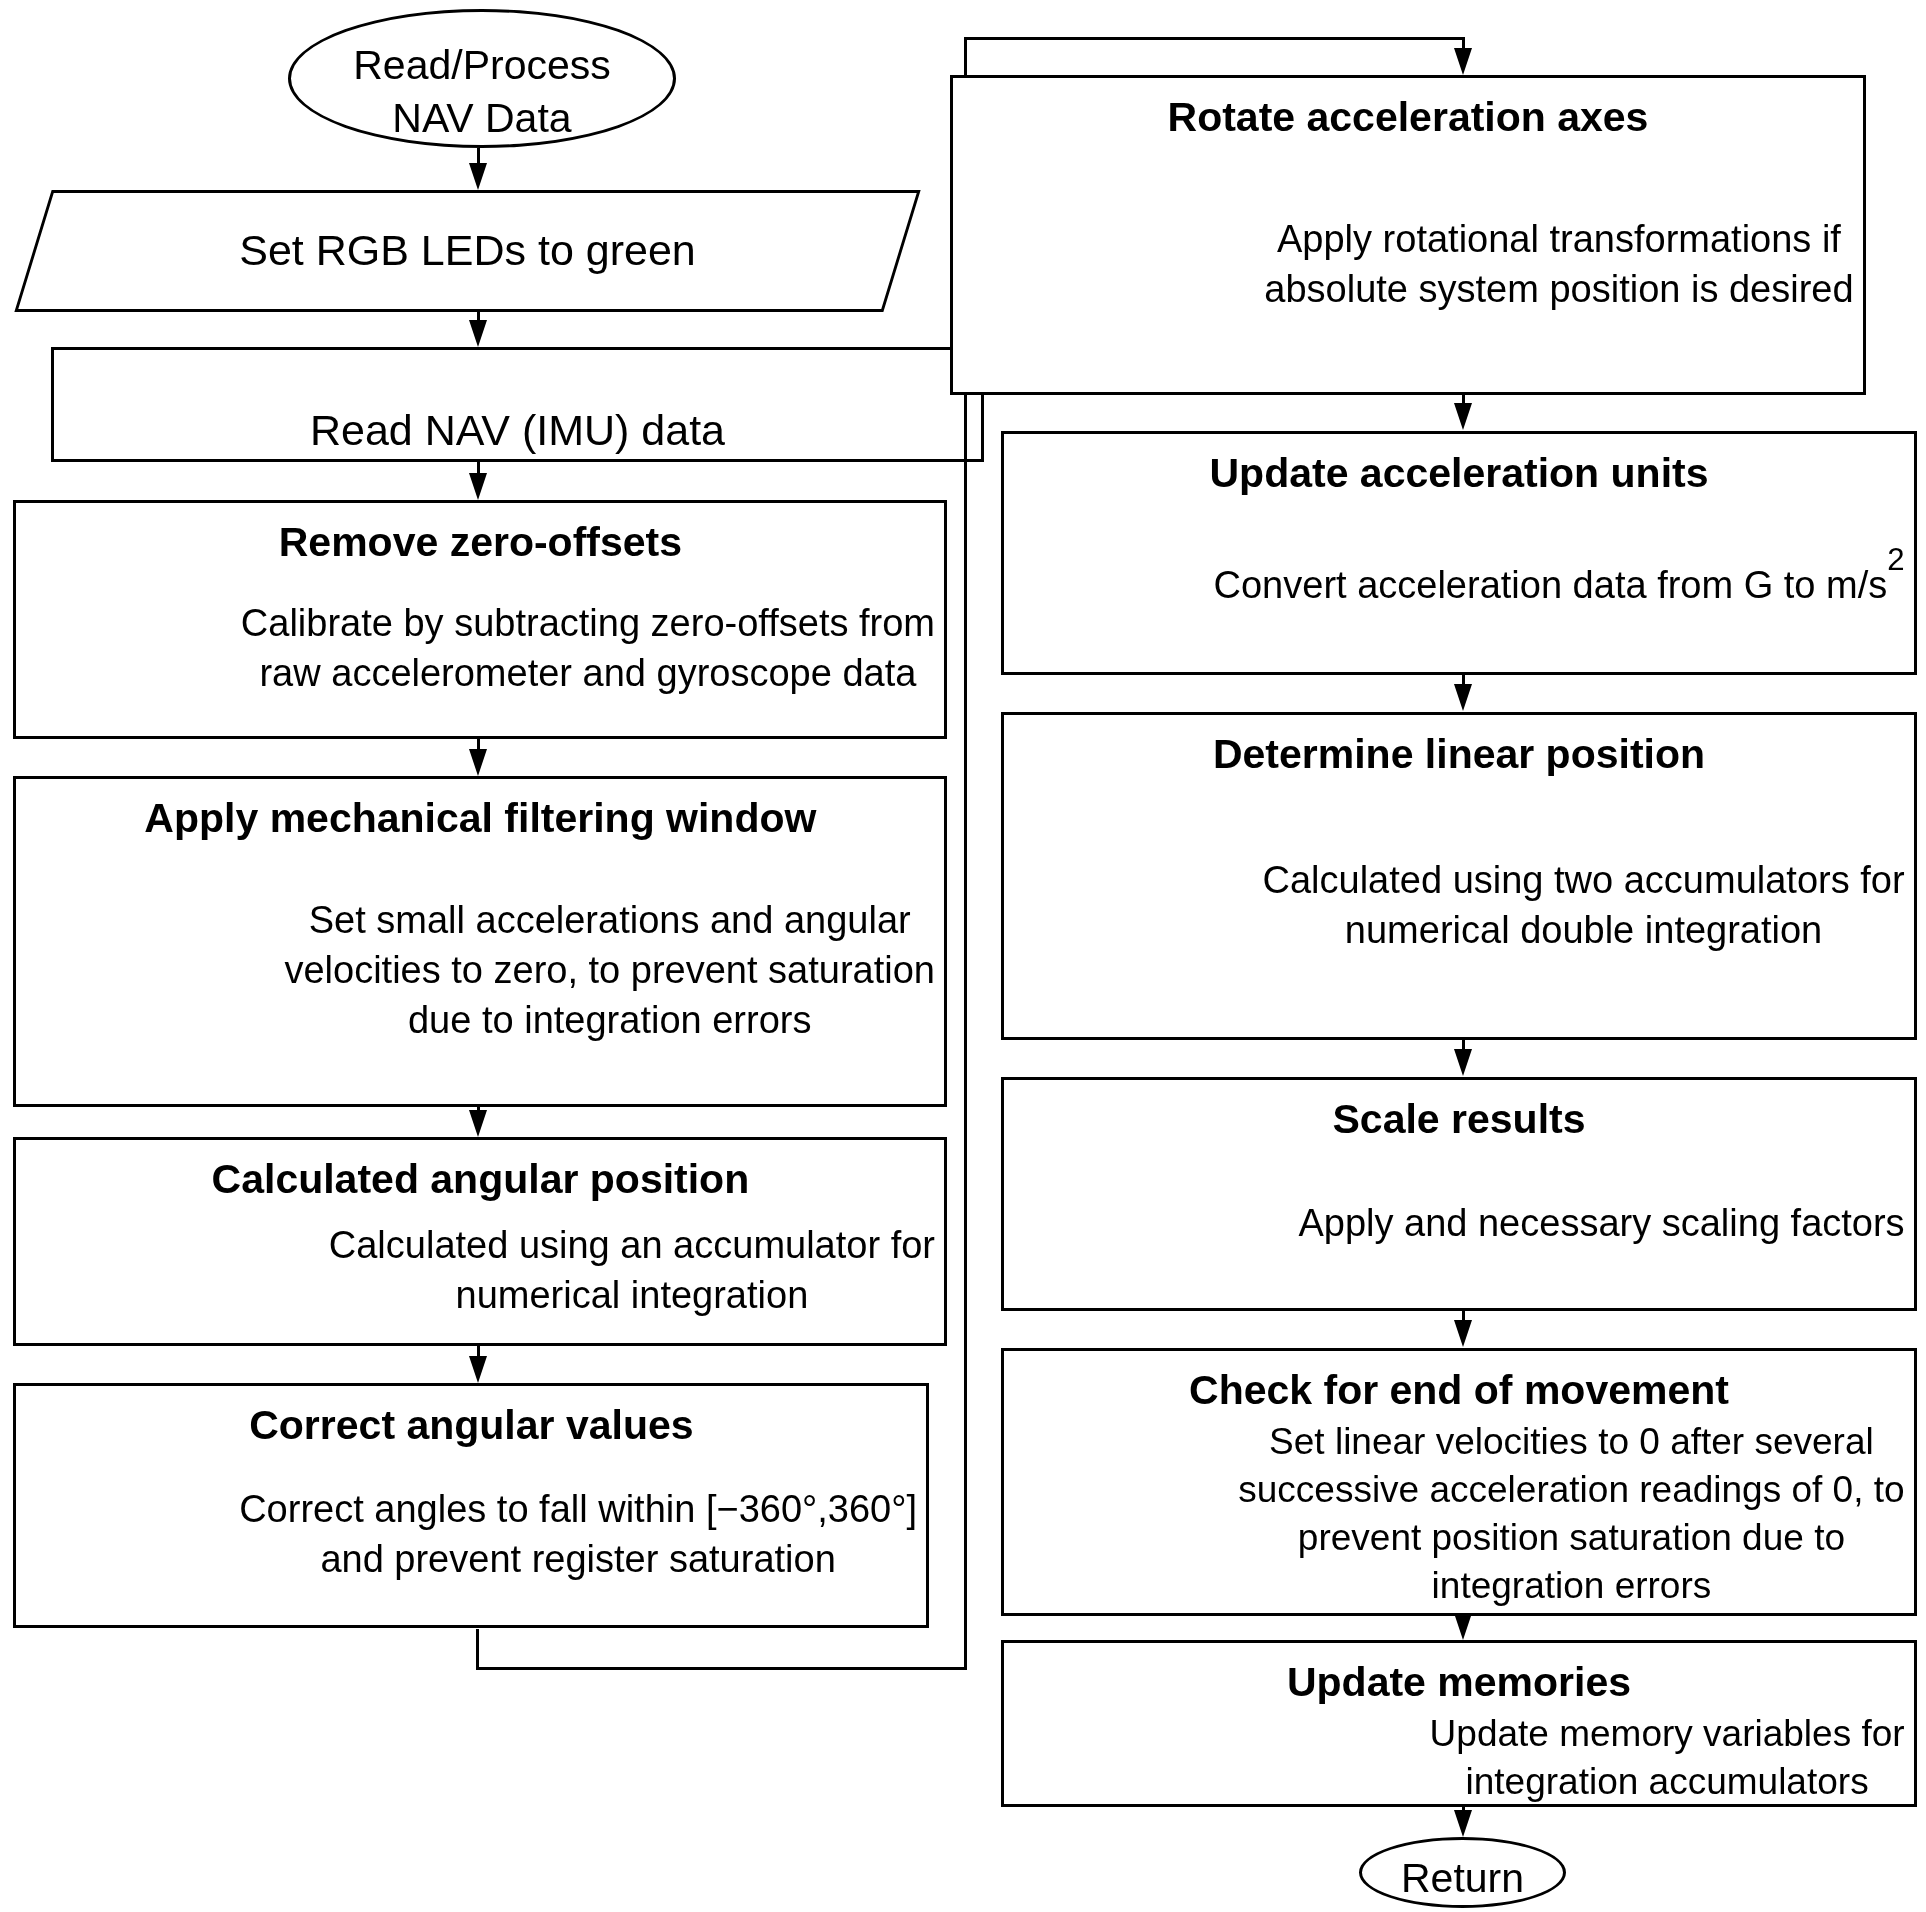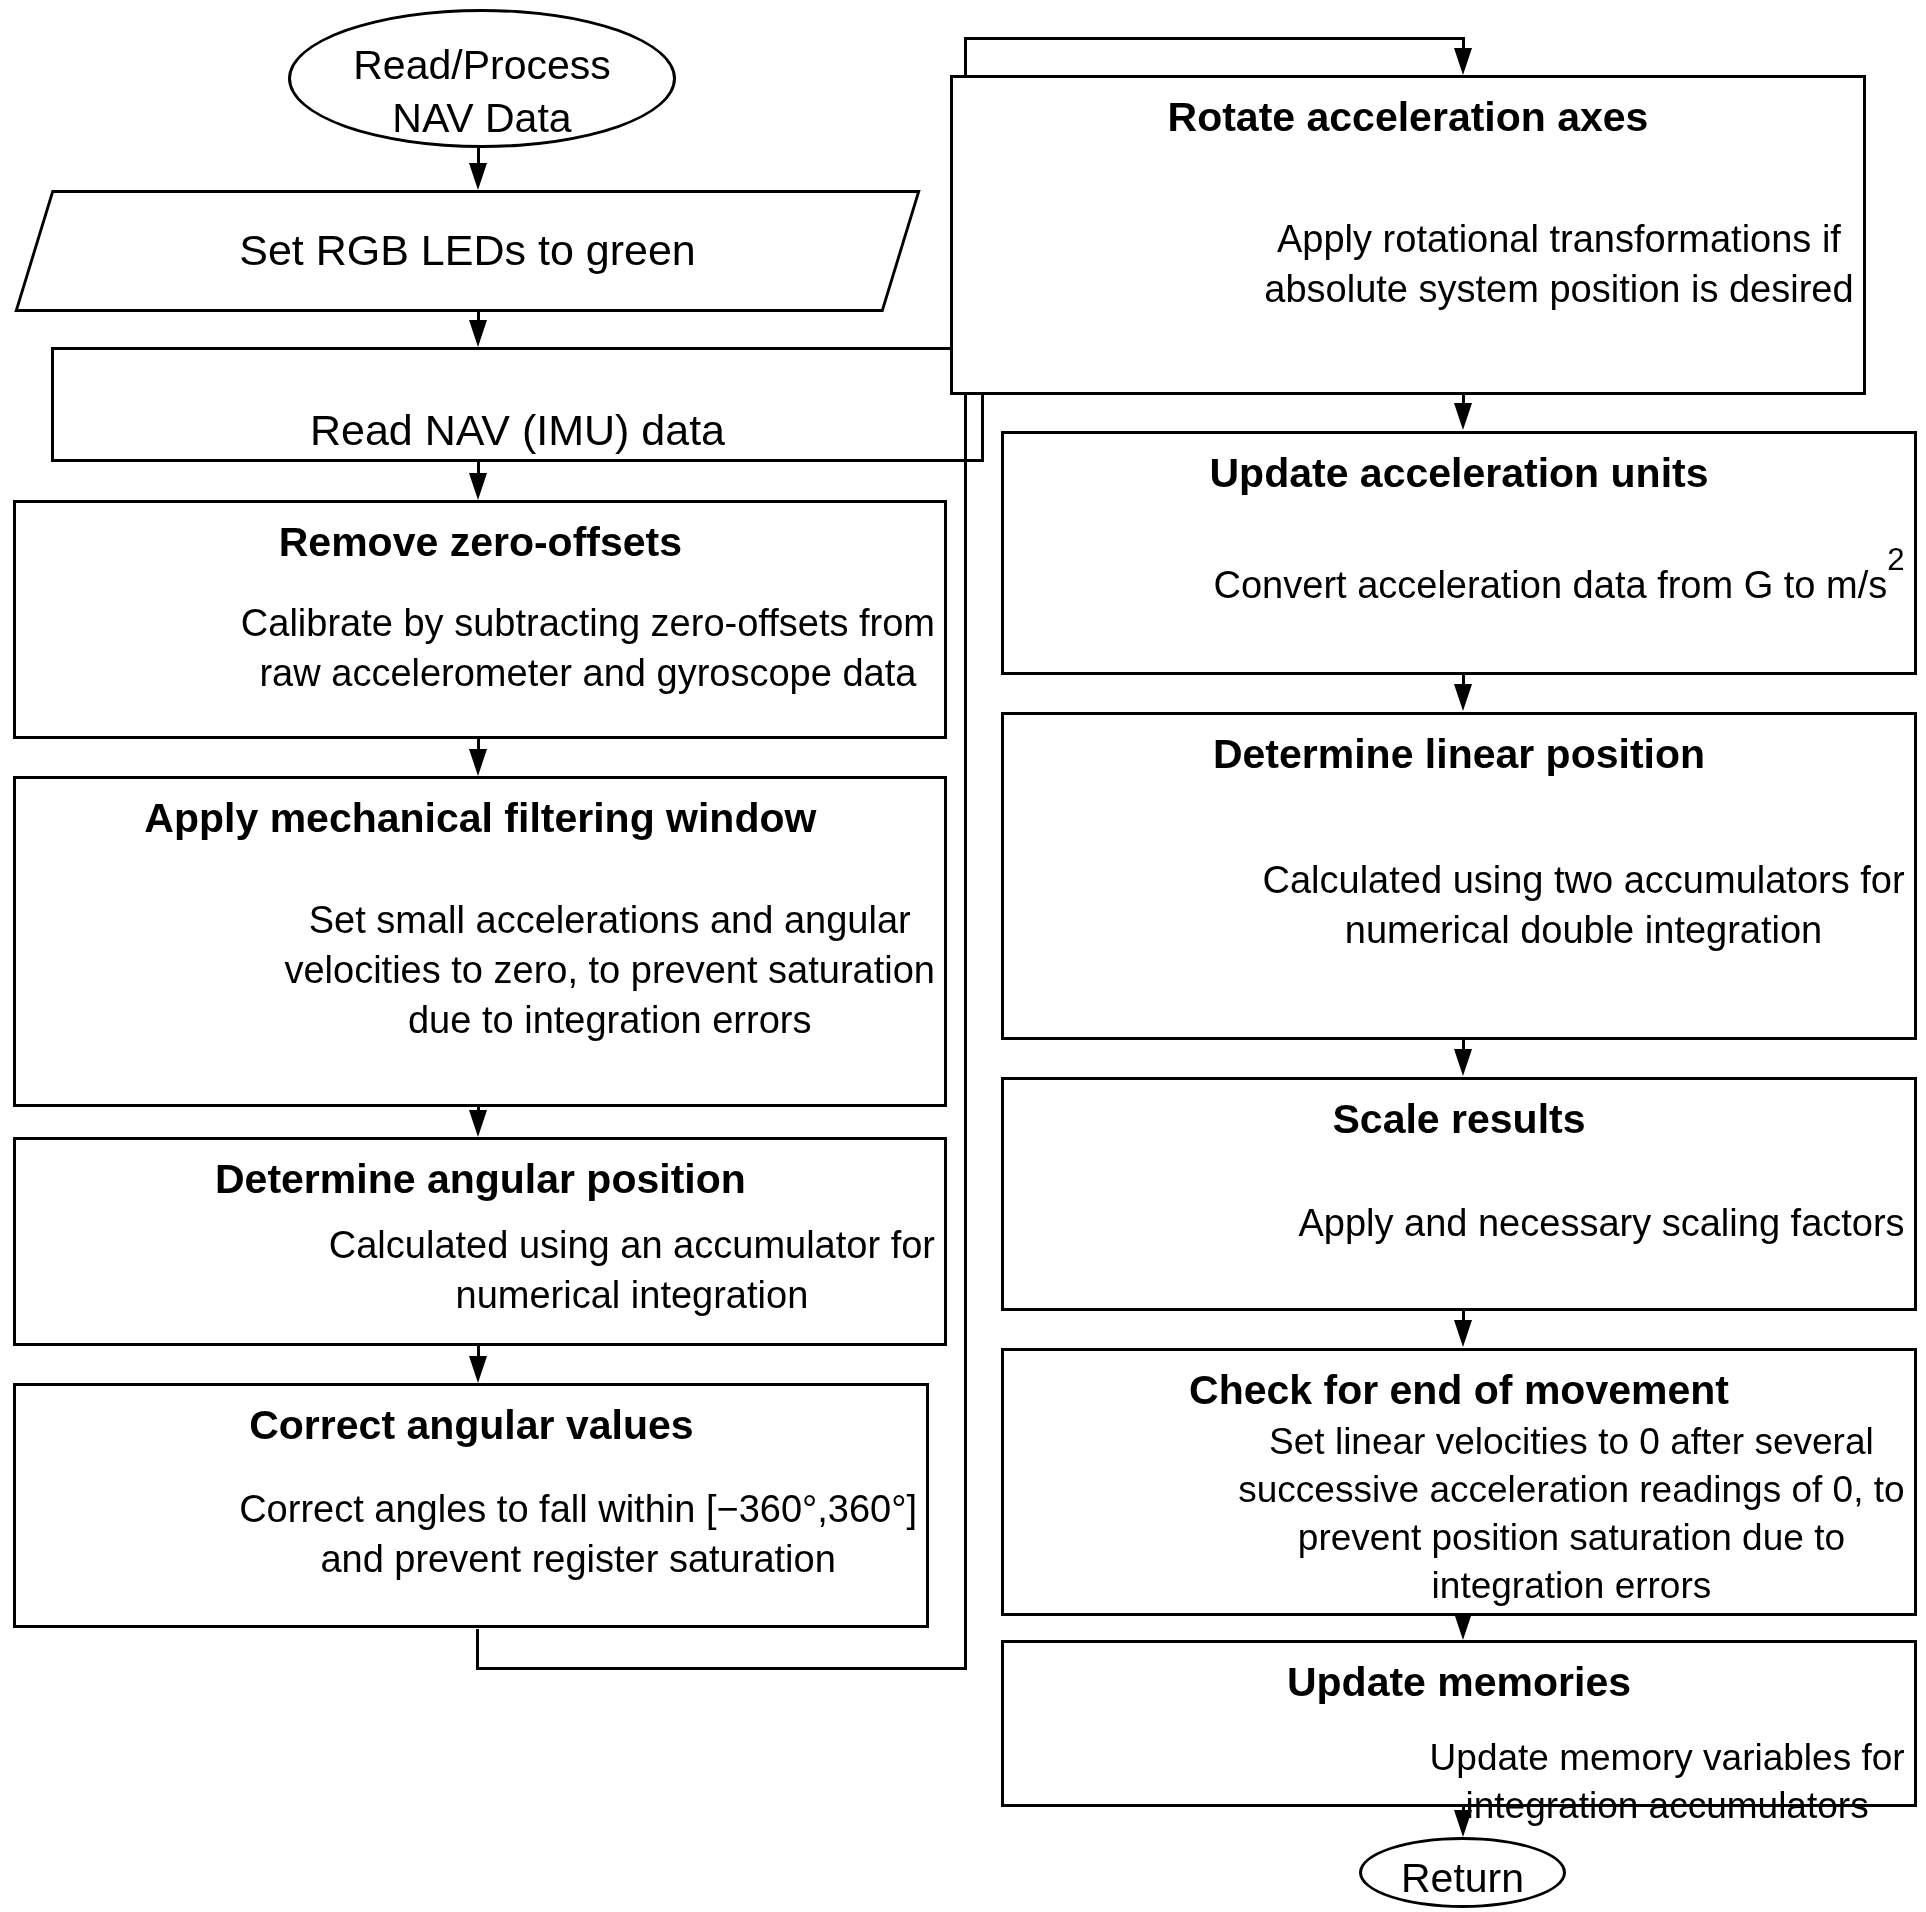--- a/index.html
+++ b/index.html
@@ -74,21 +74,21 @@
         <div class="body">Set small accelerations and angular
 velocities to zero, to prevent saturation
 due to integration errors</div>
       </div>
   </div>
 
   <div class="vline" style="left:477px;top:1107px;height:4.7px;"></div>
   <div class="ah-down" style="left:469px;top:1110px;"></div>
 
   <div class="pbox" style="left:13.4px;top:1137px;width:934px;height:209px;">
-    <div class="title">Determine angular position</div>
+    <div class="title">Calculated angular position</div>
     <div class="bodywrap">
         <div class="body">Calculated using an accumulator for
 numerical integration</div>
       </div>
   </div>
 
   <div class="vline" style="left:477px;top:1346px;height:12px;"></div>
   <div class="ah-down" style="left:469px;top:1356px;"></div>
 
   <div class="pbox" style="left:13.4px;top:1383px;width:916px;height:245px;">
@@ -154,21 +154,21 @@
         <div class="body" style="font-size:37px;line-height:1.3;">Set linear velocities to 0 after several
 successive acceleration readings of 0, to
 prevent position saturation due to
 integration errors</div>
       </div>
   </div>
 
   <div class="vline" style="left:1462px;top:1615px;height:0px;"></div>
   <div class="ah-down" style="left:1454px;top:1613px;"></div>
 
-  <div class="pbox" style="left:1001px;top:1640px;width:916px;height:167px;gap:24px;">
+  <div class="pbox" style="left:1001px;top:1640px;width:916px;height:167px;">
     <div class="title">Update memories</div>
     <div class="bodywrap">
         <div class="body" style="font-size:37px;line-height:1.28;">Update memory variables for
 integration accumulators</div>
       </div>
   </div>
 
   <div class="vline" style="left:1462px;top:1807px;height:5.4px;"></div>
   <div class="ah-down" style="left:1454px;top:1810px;"></div>
 

